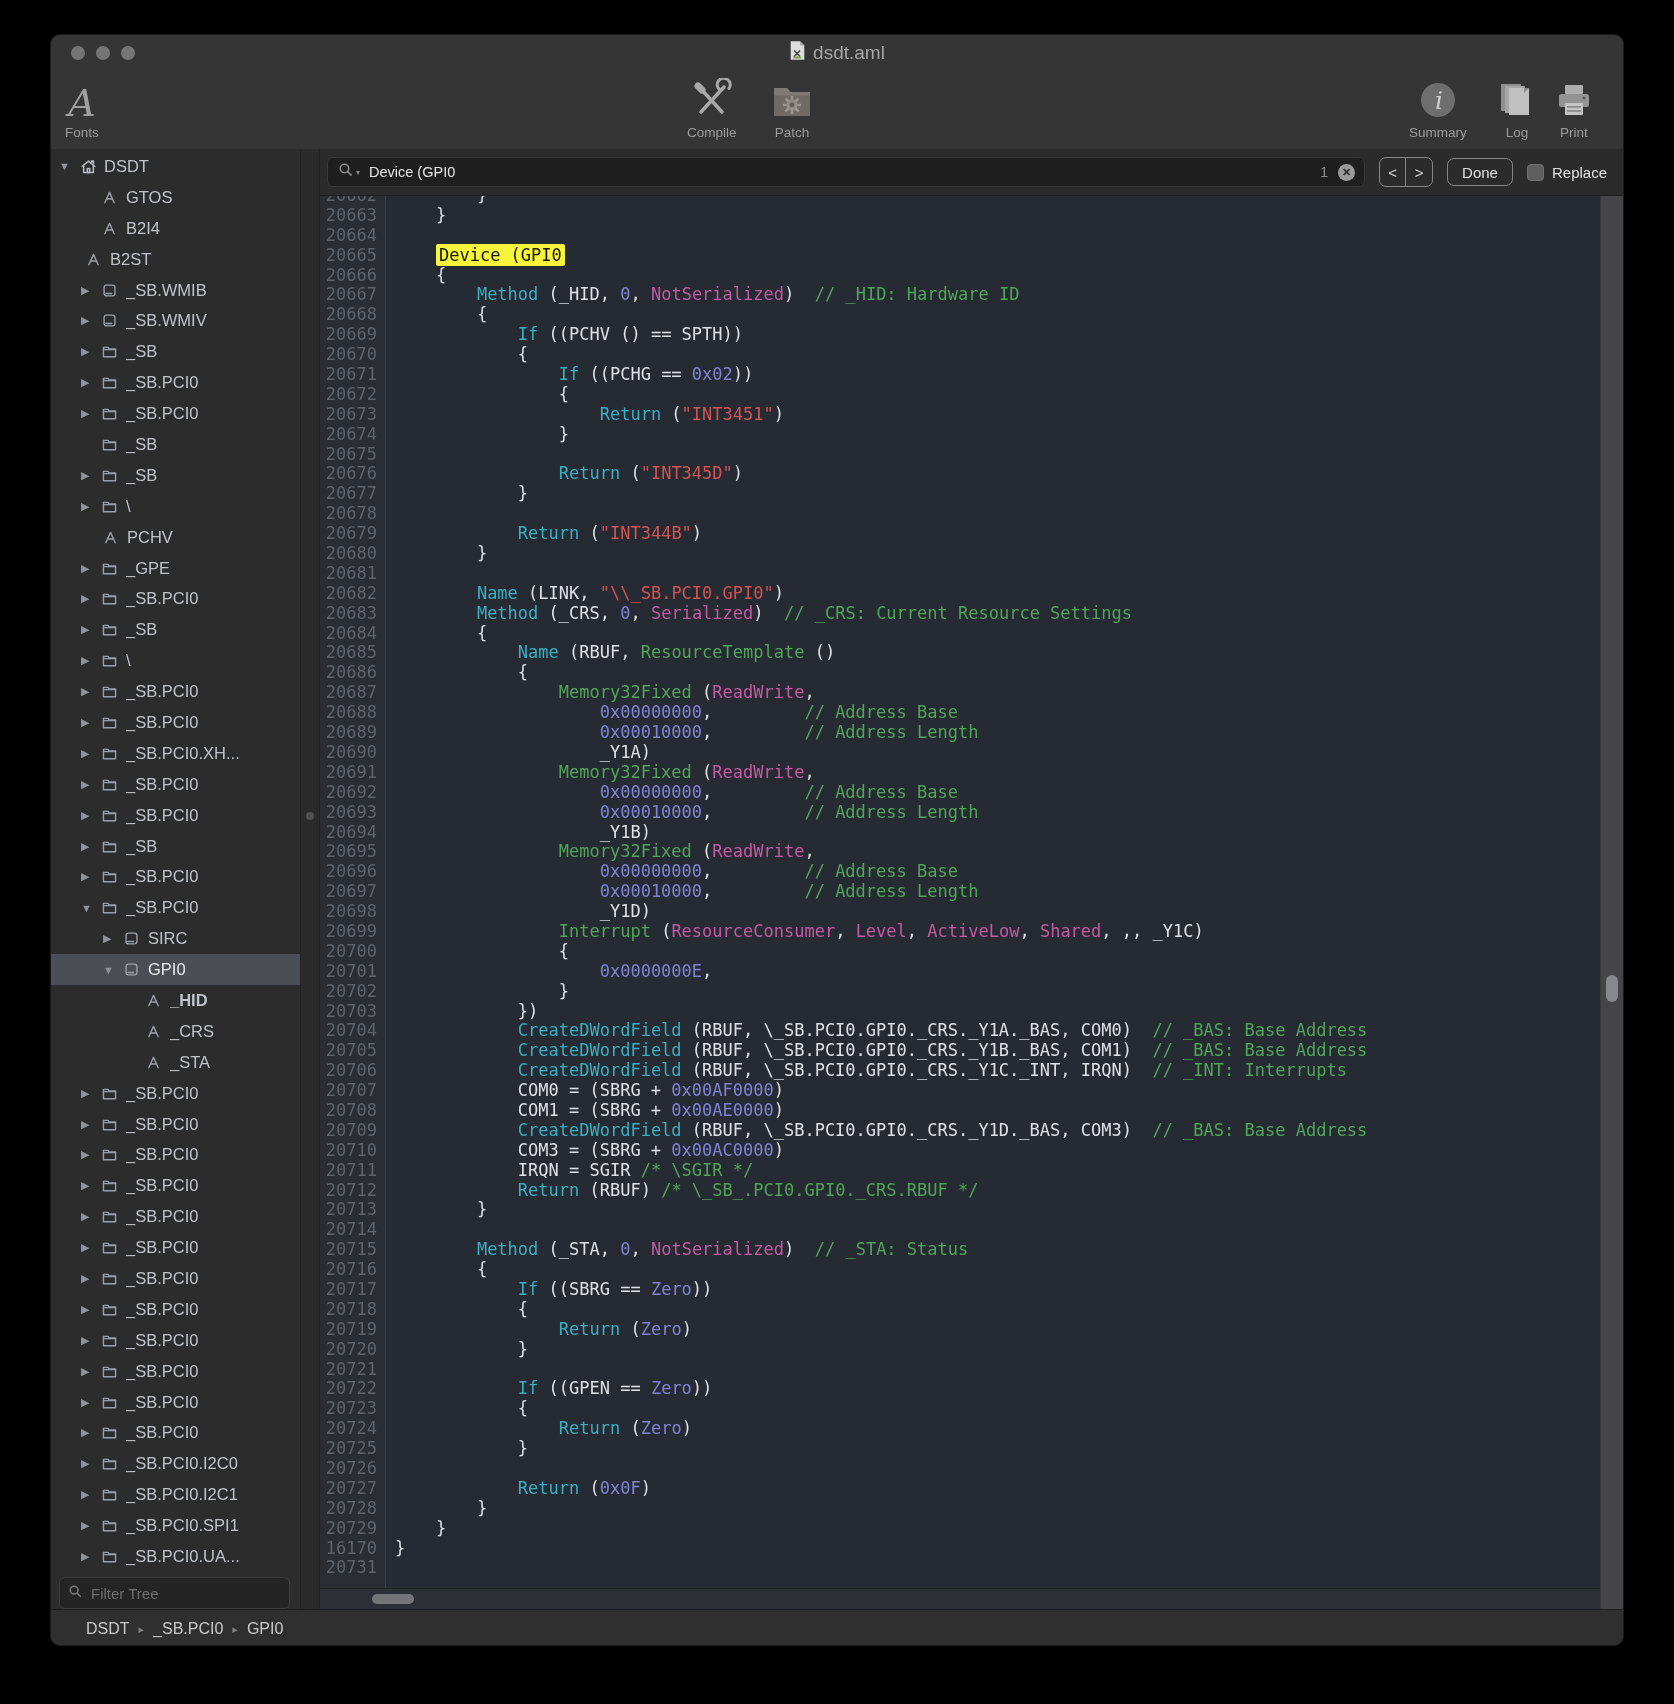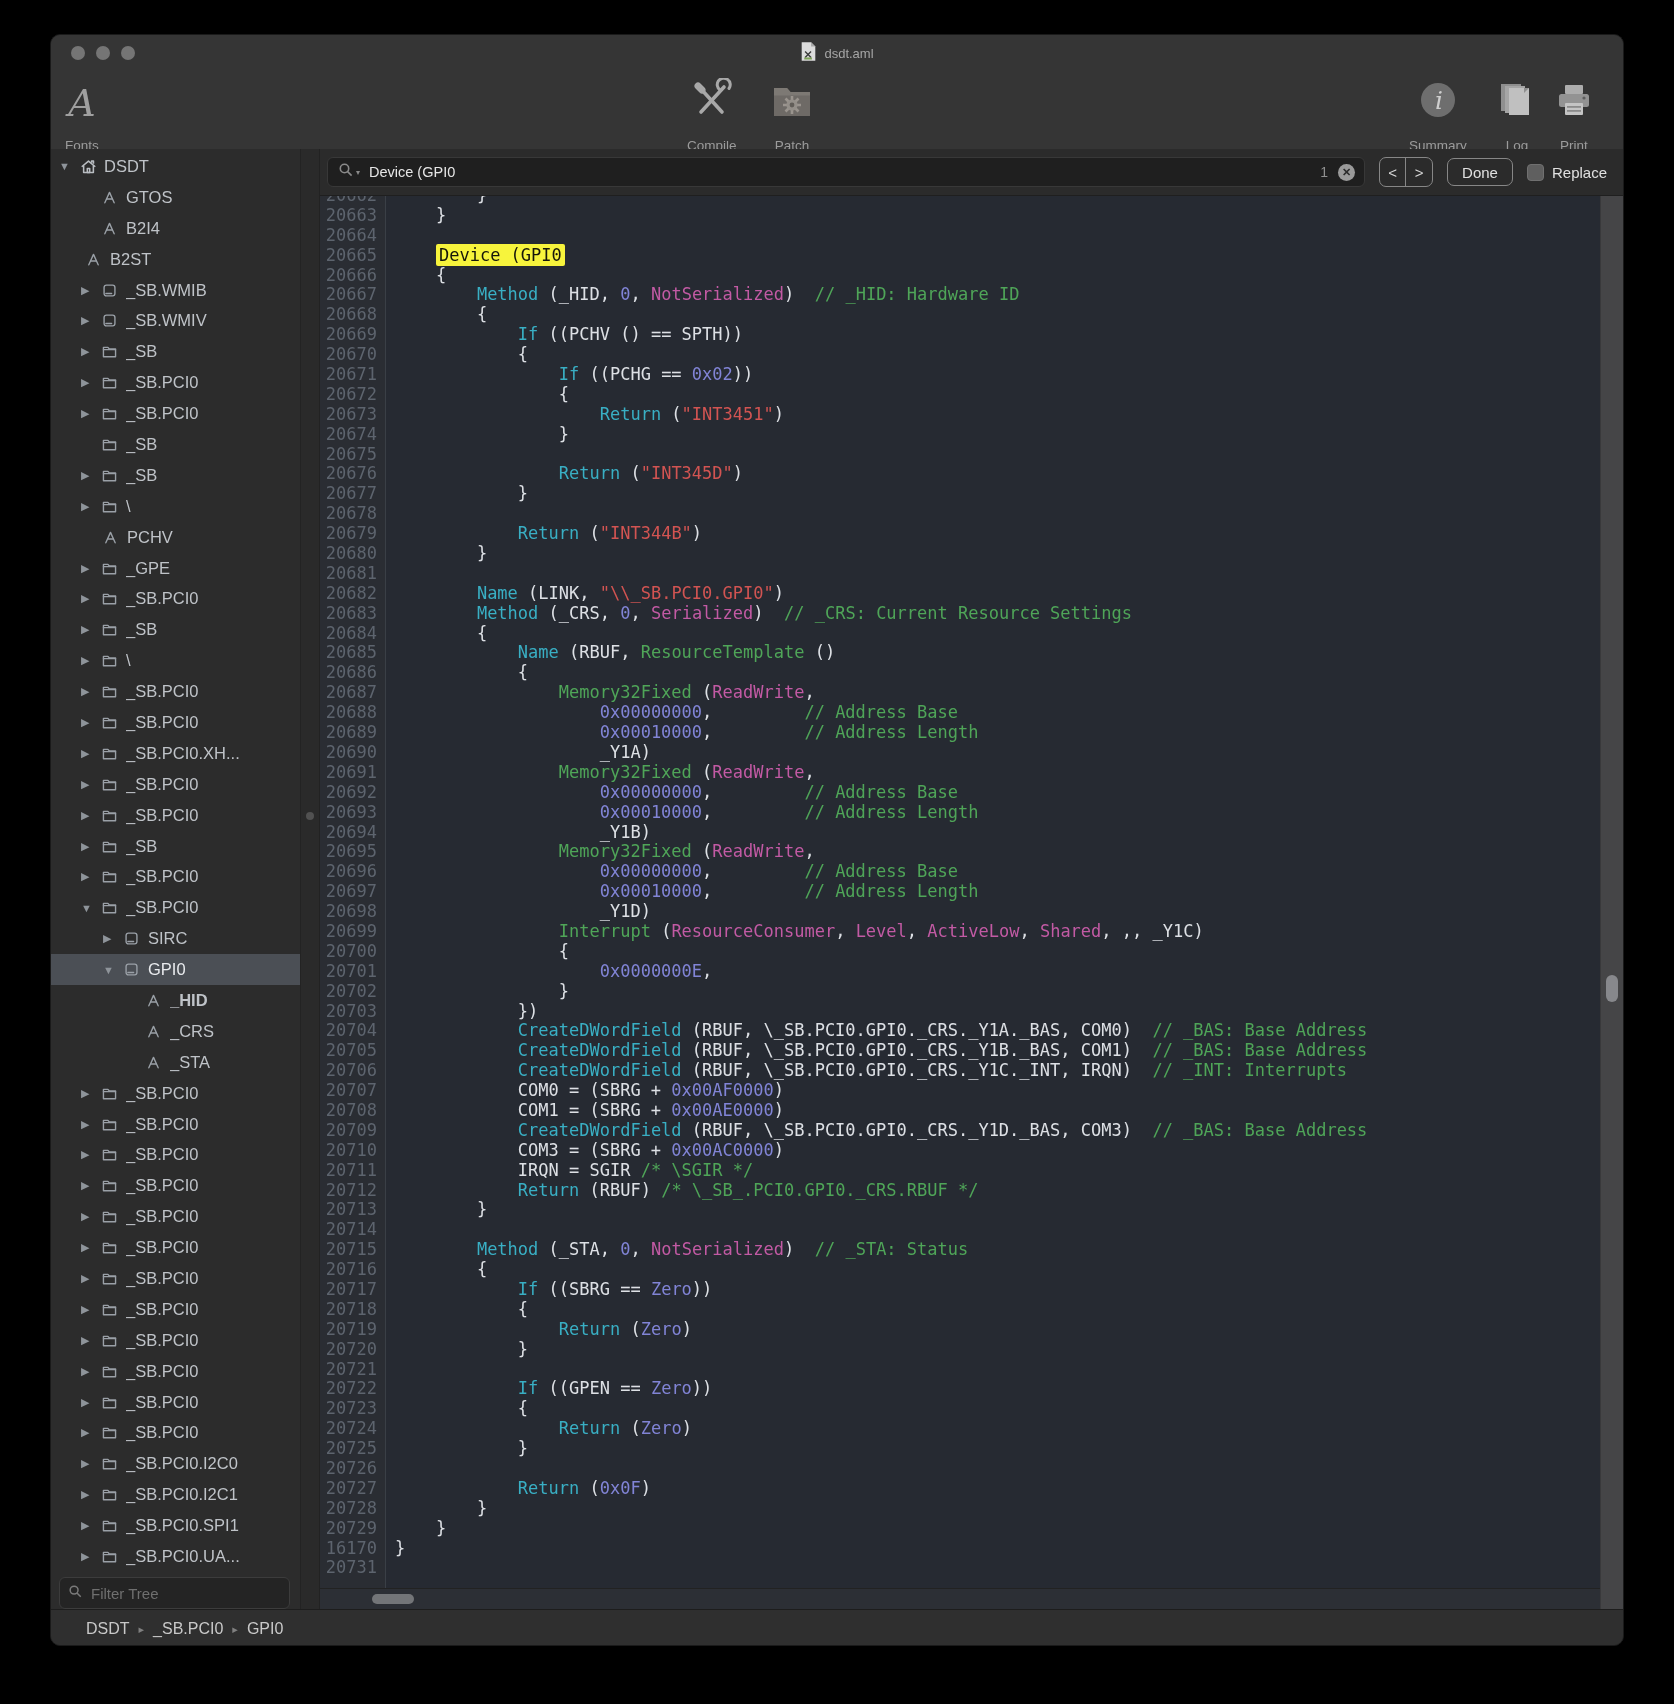--- a/index.html
+++ b/index.html
@@ -2,26 +2,26 @@
 <html><head>
 <meta charset="utf-8">
 <style>
   html,body{margin:0;padding:0}
   body{width:1674px;height:1704px;background:#000;position:relative;font-family:"Liberation Sans",sans-serif;-webkit-font-smoothing:antialiased}
   .window{position:absolute;left:50px;top:34px;width:1574px;height:1612px;background:#2c2c2c;border-radius:10px;overflow:hidden;border:1px solid #1a1a1a;box-sizing:border-box}
   
   .titlebar{height:36px;background:#353535;position:relative;display:flex;align-items:center;justify-content:center}
   .lights{position:absolute;left:20px;top:11px;display:flex;gap:11px}
   .light{width:14px;height:14px;border-radius:50%;background:#757575}
-  .title{display:flex;align-items:center;gap:7px;color:#a6a6a6;font-size:13px}
+  .title{display:flex;align-items:center;gap:7px;color:#a6a6a6;font-size:19px}
   
   .toolbar{height:78px;background:#353535;position:relative;border-bottom:1px solid #242424}
   .titem{position:absolute;top:4px;display:flex;flex-direction:column;align-items:center;color:#9b9b9b;font-size:13.5px;cursor:default}
   .ticonbox{height:48px;display:flex;align-items:flex-end;justify-content:center}
-  .tlabel{margin-top:15px;white-space:nowrap}
+  .tlabel{margin-top:2px;white-space:nowrap}
   .fontsA{font-family:"DejaVu Serif",serif;font-style:italic;font-size:38px;color:#9f9f9f;line-height:40px}
   
   .main{position:absolute;top:114px;left:0;right:0;height:1460px;display:flex}
   .sidebar{width:250px;background:#2c2c2c;border-right:1px solid #232323;display:flex;flex-direction:column;box-sizing:border-box}
   .tree{height:1422px;overflow:hidden;padding-top:2px}
   .trow{height:30.9px;display:flex;align-items:center;font-size:16.5px;color:#bfc3c8;box-sizing:border-box}
   .trow.sel{background:#4b4f55;color:#e9ebee}
   .arr{width:20px;flex:none;font-size:11px;color:#8e949a}
   .ticon{width:25px;flex:none;display:flex;align-items:center}
   .tlab{white-space:nowrap;overflow:hidden}

